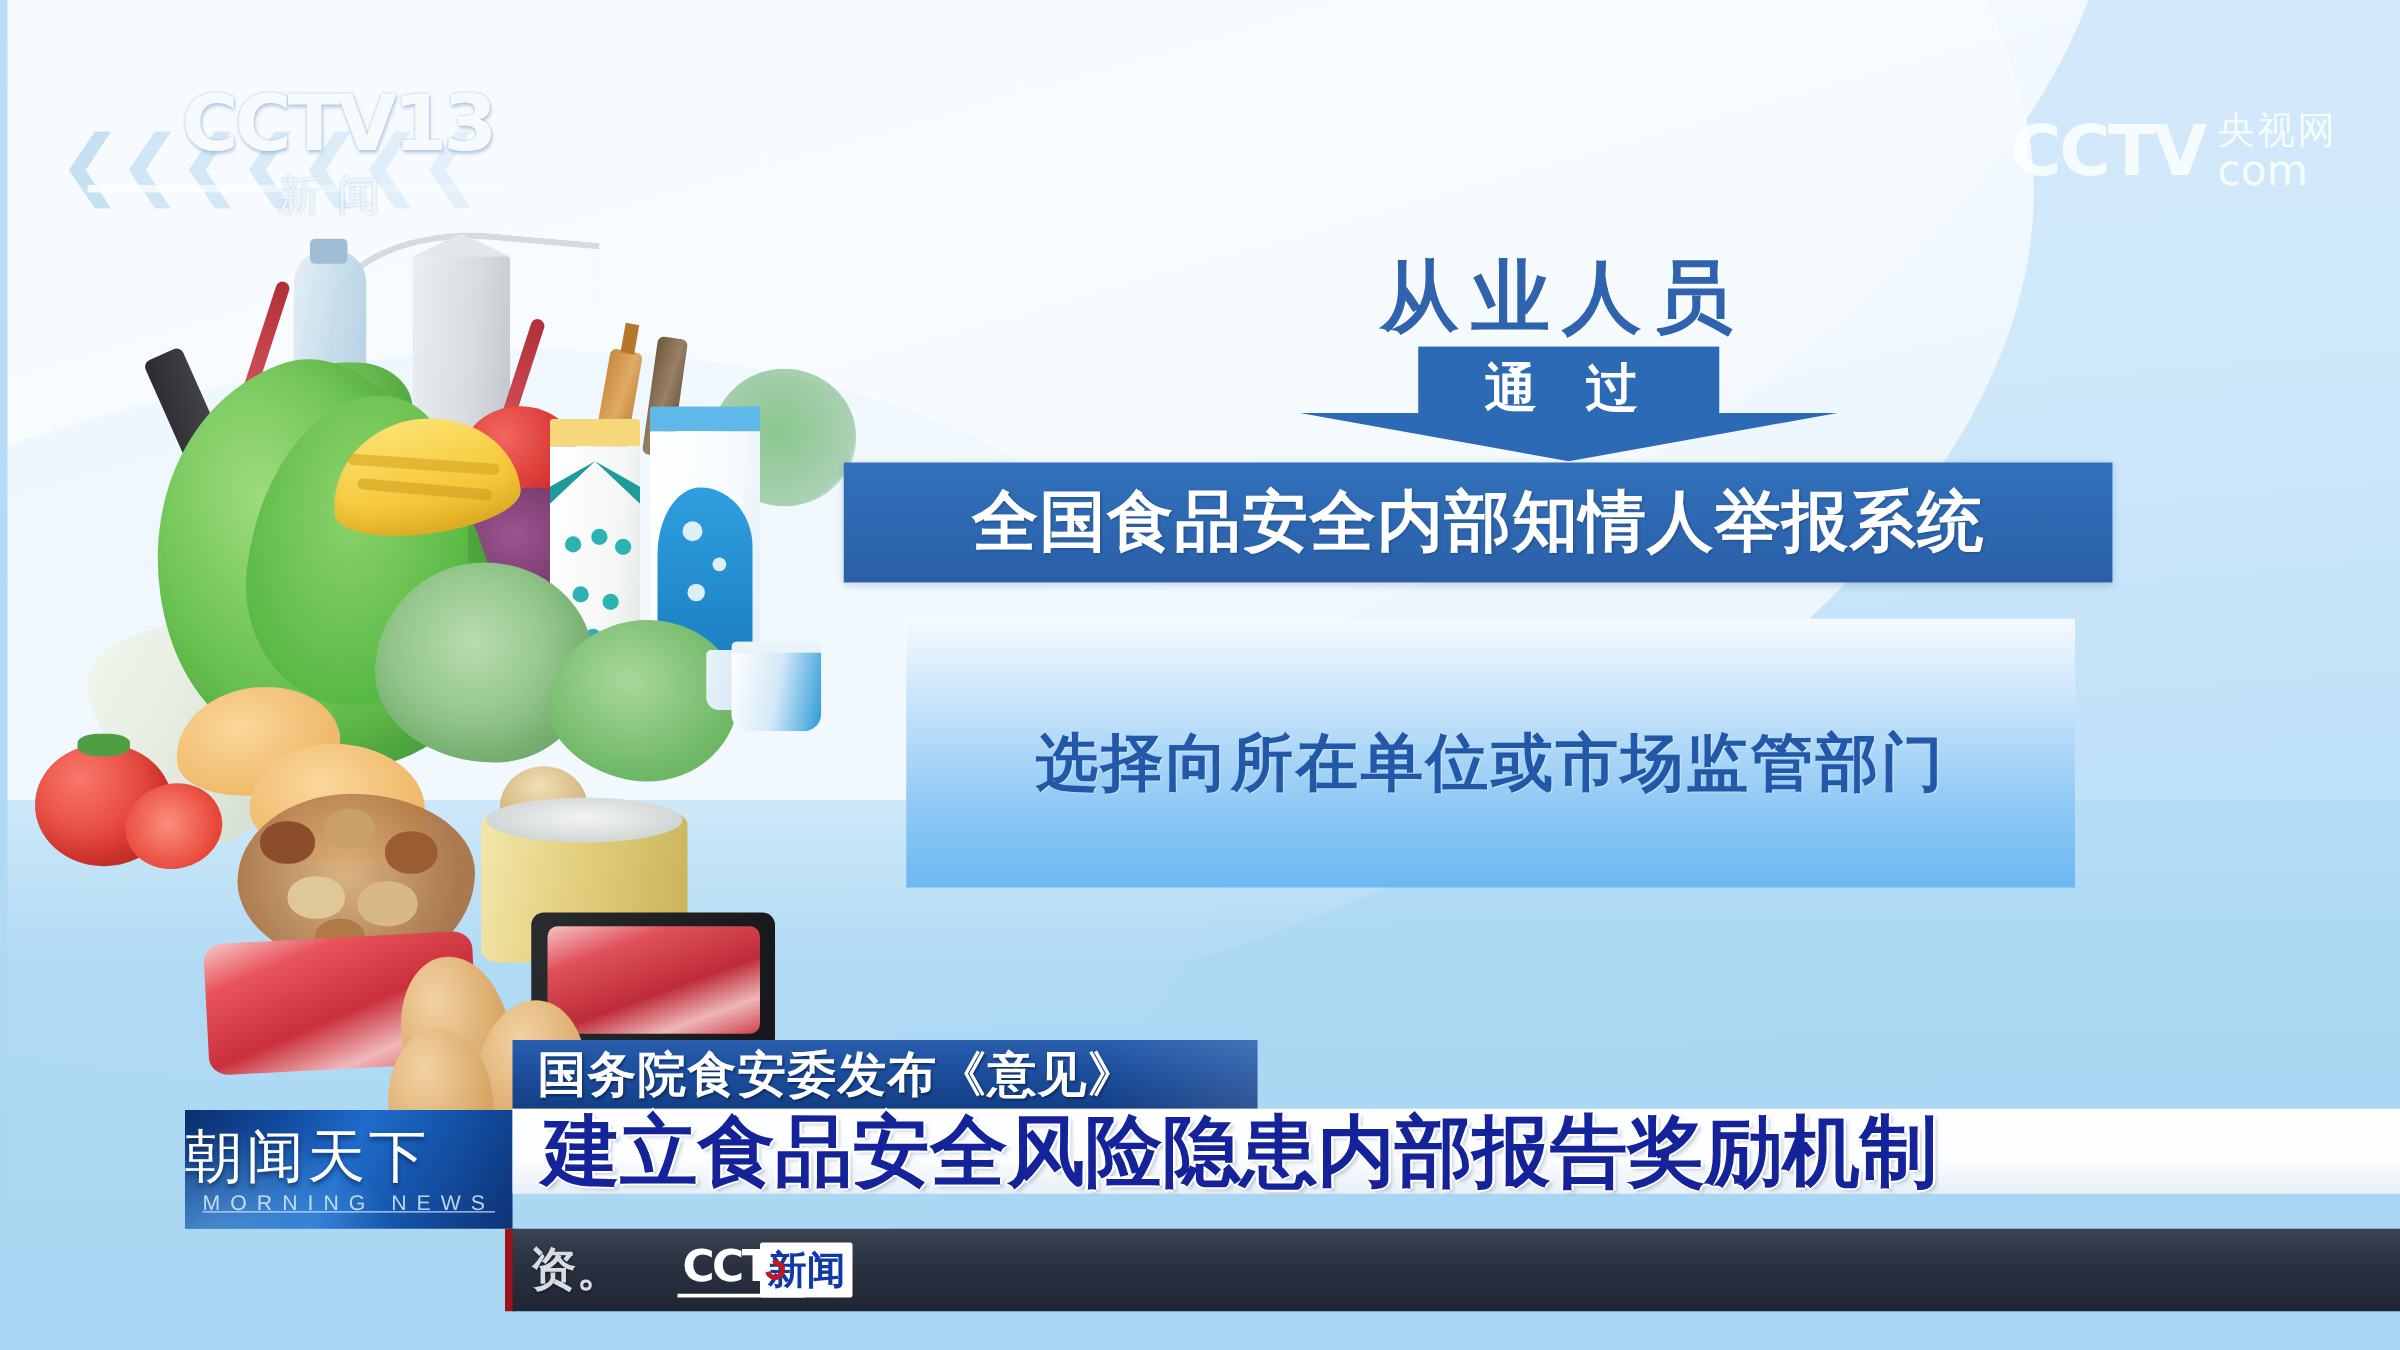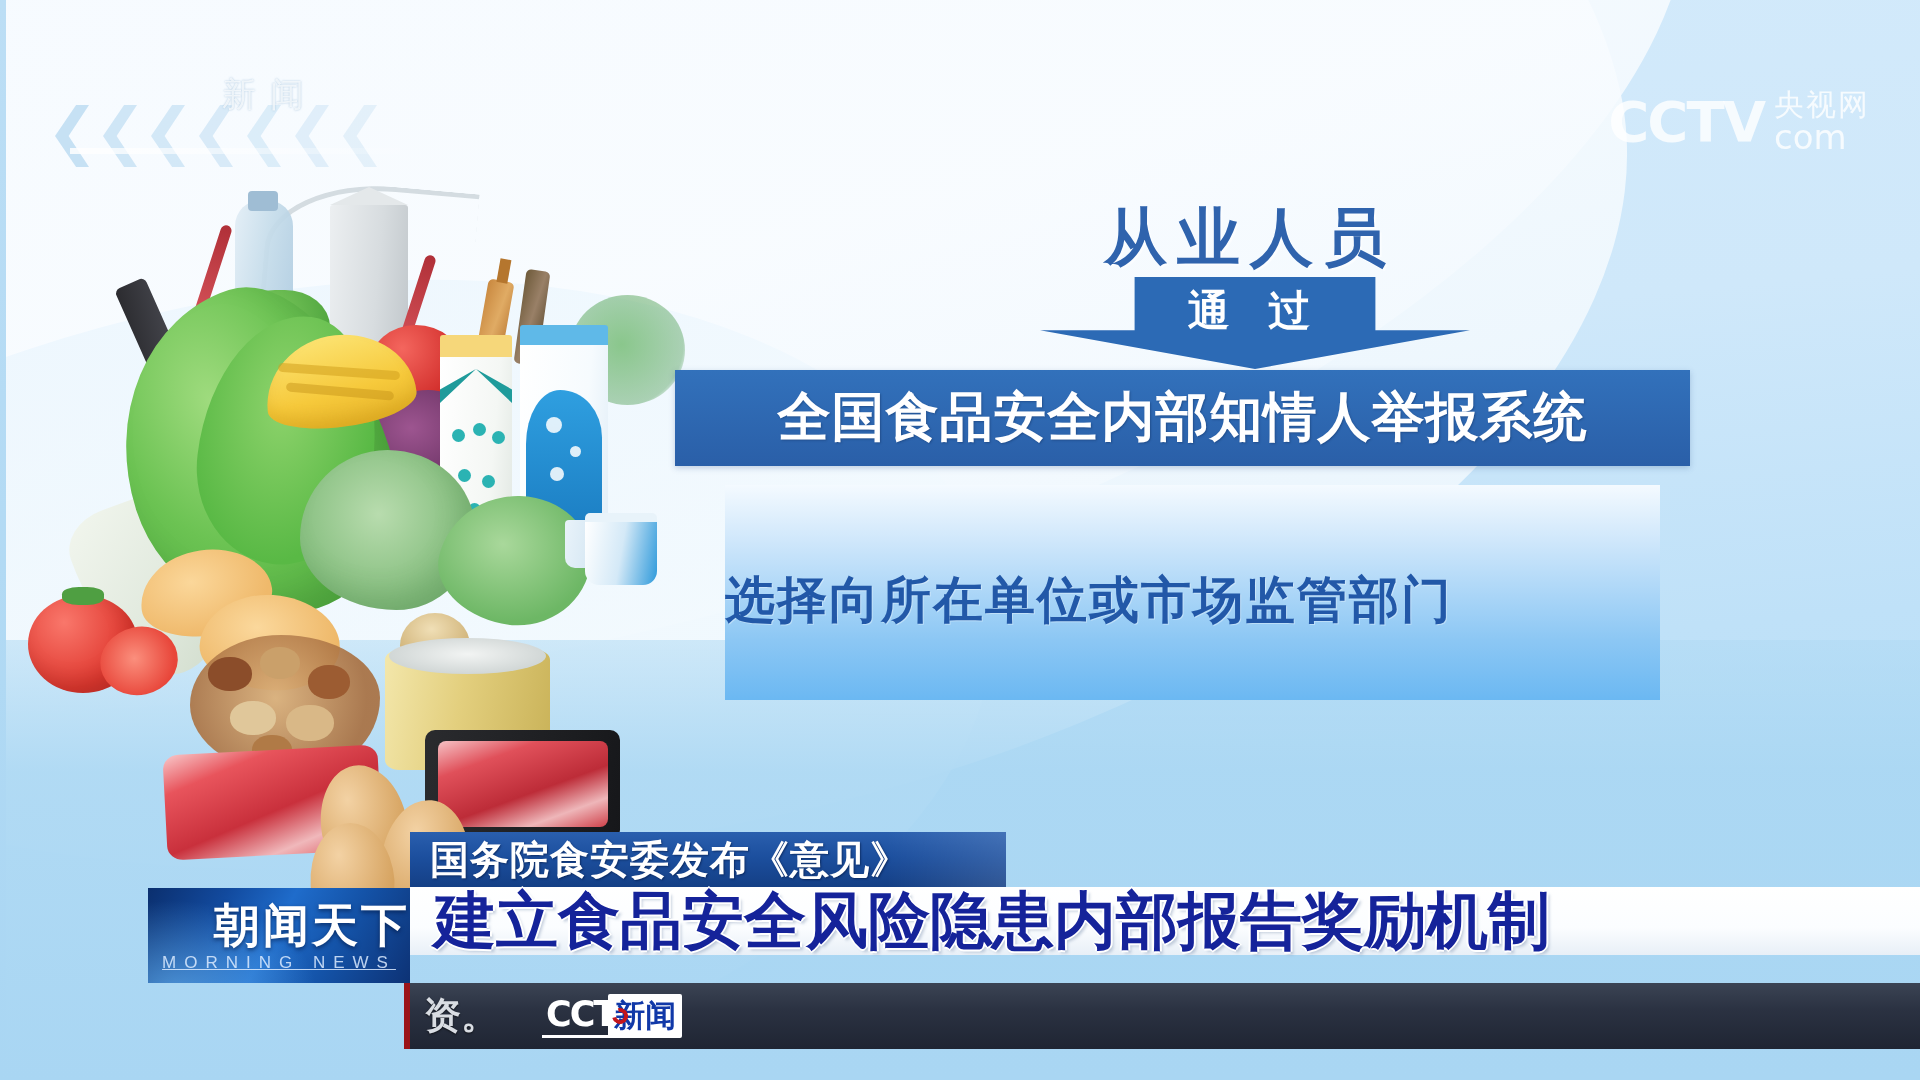--- a/index.html
+++ b/index.html
@@ -370,24 +370,24 @@
     box-shadow:0 2px 6px rgba(40,80,140,.25);
   }
   #report-system-bar .txt {
     color:#ffffff; font-size:53px; font-weight:bold; letter-spacing:1px;
     font-family:Liberation Sans, sans-serif;
     text-shadow:1px 1px 2px rgba(20,50,100,.45);
     text-align:center;
   }
 
   #report-detail-panel {
-    position:absolute; left:45px; top:290px;
+    position:absolute; left:45px; top:300px;
     width:935px; height:215px;
     background:linear-gradient(180deg,#f4faff 0%,#cfe7fb 26%,#8cc7f4 72%,#6bb8f2 100%);
-    display:flex; flex-direction:row; align-items:center; justify-content:flex-start;
+    display:flex; flex-direction:row; align-items:center; justify-content:center;
     padding-top:14px;
   }
   #report-detail-panel .line {
     color:#2258a8; font-size:50px; font-weight:bold; letter-spacing:2px;
     line-height:1.28; font-family:"DejaVu Sans",sans-serif;
     text-shadow:1px 1px 0 rgba(255,255,255,.35);
   }
 
   
   #lower-third { position:absolute; left:0; bottom:0; width:1920px; height:200px; }
@@ -398,21 +398,21 @@
       linear-gradient(118deg,#0b2f6e 0%,#124a9e 26%,#1f6ccb 48%,#1453a8 70%,#0d3275 100%);
     overflow:hidden;
   }
   #program-logo:before {
     content:""; position:absolute; left:-40px; bottom:-30px;
     width:220px; height:120px;
     background:radial-gradient(ellipse at 30% 80%,rgba(120,200,255,.55),transparent 65%);
   }
   #program-logo .pl-cn {
     position:absolute; left:0; top:7px; width:100%;
-    text-align:right; color:#fff; font-size:46px; font-weight:bold;
+    text-align:left; color:#fff; font-size:46px; font-weight:normal;
     letter-spacing:3px; font-family:"DejaVu Sans",sans-serif;
     text-shadow:0 2px 4px rgba(0,20,60,.6);
   }
   #program-logo .pl-en {
     position:absolute; left:0; bottom:10px; width:100%;
     text-align:center; color:rgba(220,235,255,.85); font-size:17px;
     letter-spacing:8px; font-family:"Liberation Sans",sans-serif;text-decoration:underline;
   }
 
   #datetime-bar {
@@ -521,20 +521,21 @@
     <div class="chev c2"></div>
     <div class="chev c3"></div>
     <div class="chev c4"></div>
     <div class="chev c5"></div>
     <div class="chev c6"></div>
     <div class="chev c7"></div>
   </div>
   <div class="chev-line"></div>
 
   <div id="cctv13-watermark">
+    <div class="wm-main"><span>CCTV</span><span>13</span></div>
     <div class="wm-sub">新闻</div>
   </div>
 
   <div id="cctvcom-watermark">
     <div class="cc-main">CCTV</div>
     <div class="cc-right">
       <div class="cc-cn">央视网</div>
       <div class="cc-com">com</div>
     </div>
   </div>

